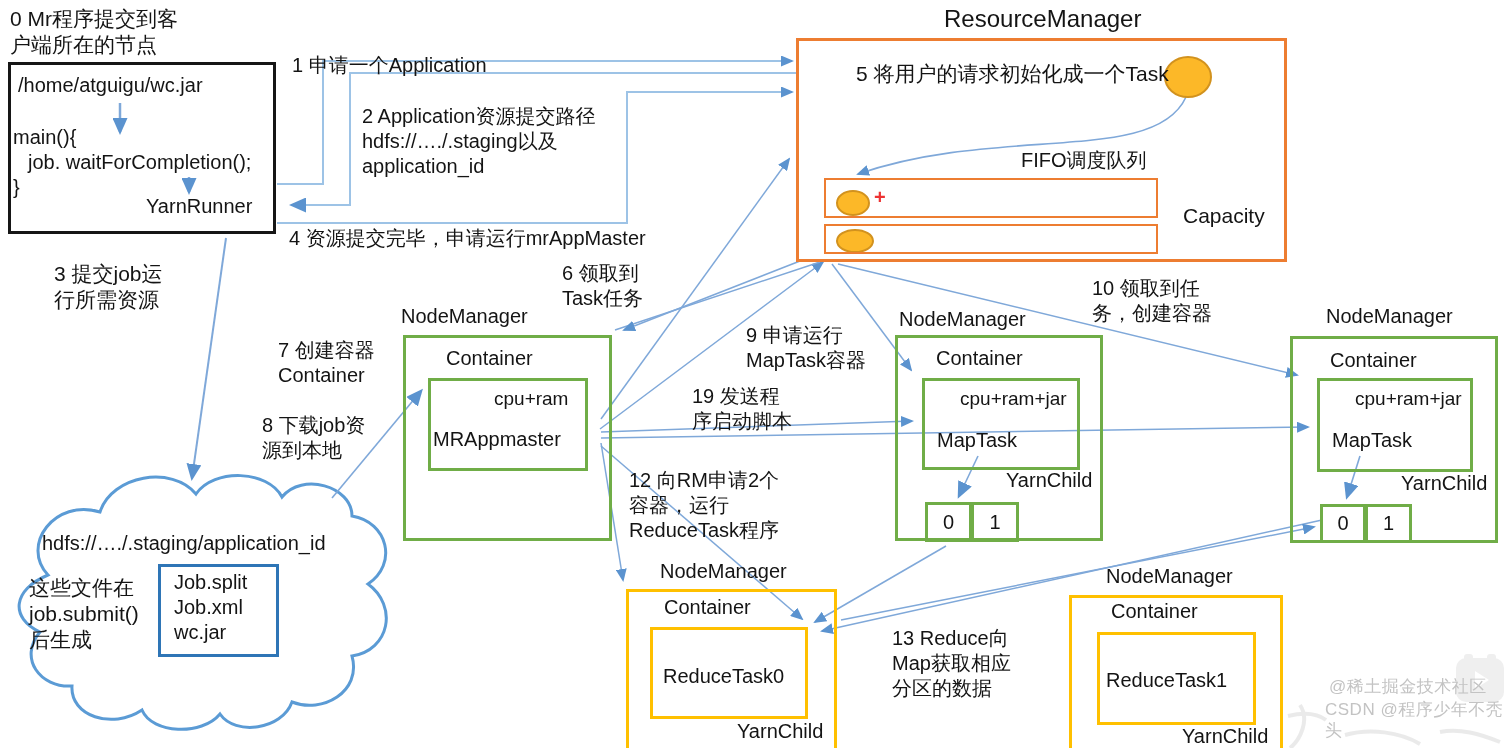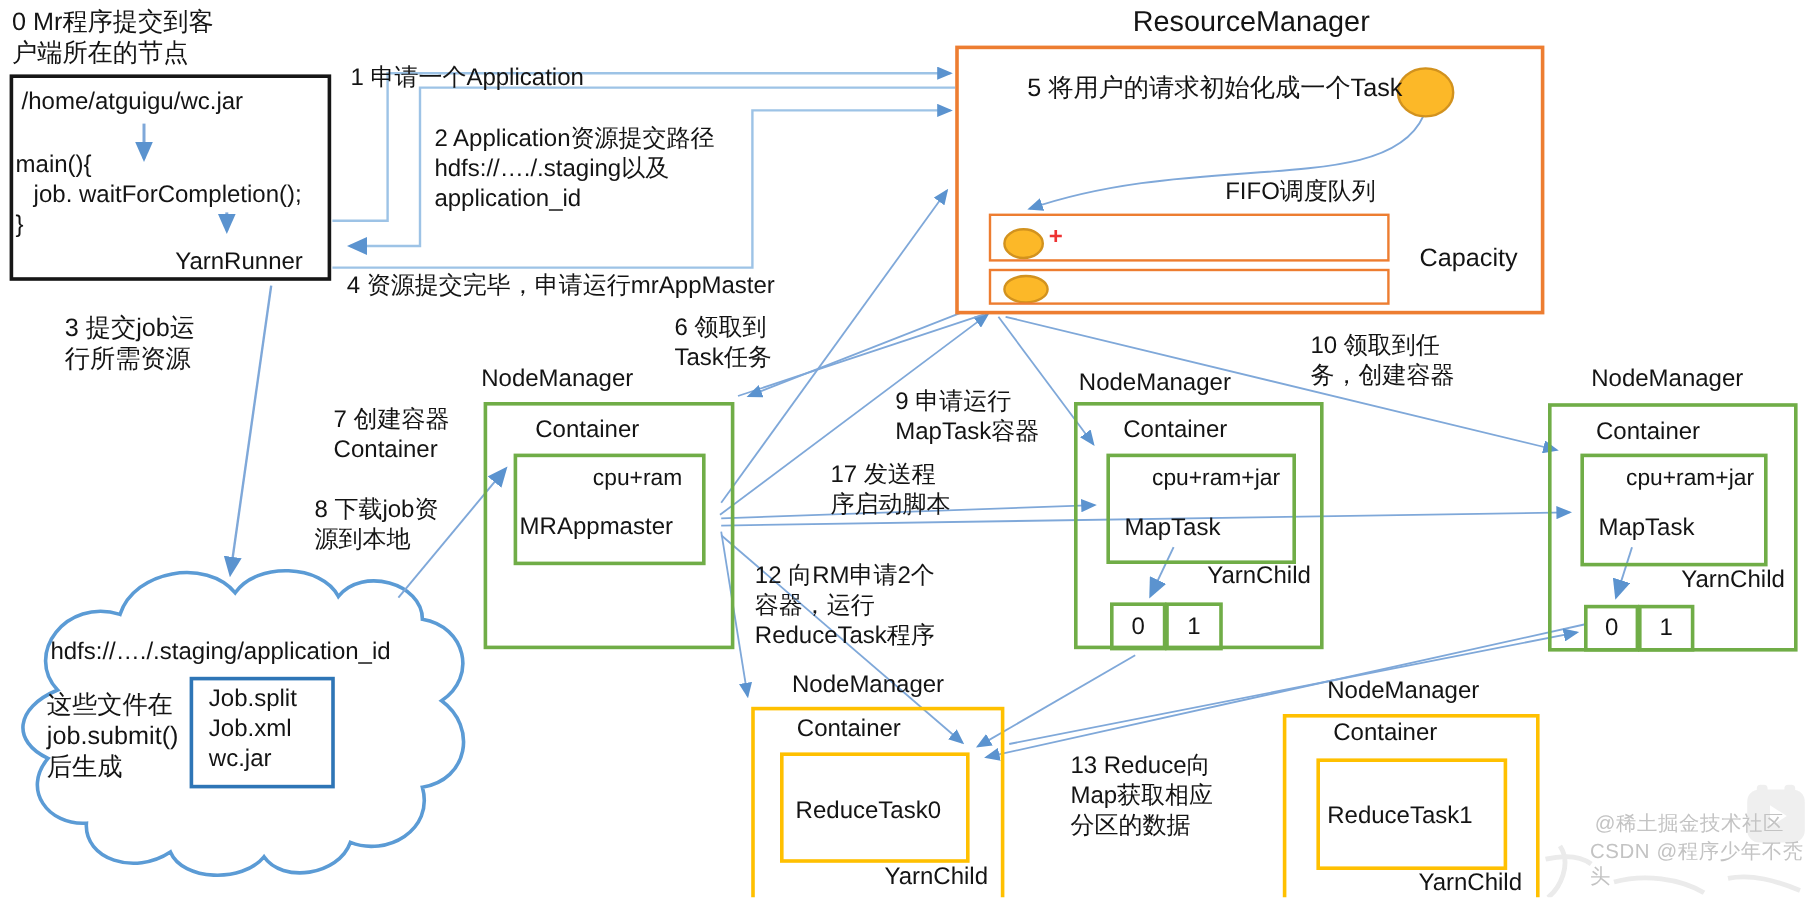--- a/index.html
+++ b/index.html
@@ -118,21 +118,21 @@
   <div class="box" style="left:1097px;top:632px;width:159px;height:93px;border:3px solid #FFC000;"></div>
 
   <div class="box" style="left:158px;top:564px;width:121px;height:93px;border:3px solid #2E75B6;"></div>
 
   <div class="t" style="left:10px;top:6px;font-size:21px;">0 Mr程序提交到客
 户端所在的节点</div>
   <div class="t" style="left:18px;top:73px;">/home/atguigu/wc.jar</div>
   <div class="t" style="left:13px;top:125px;">main(){</div>
   <div class="t" style="left:28px;top:150px;">job. waitForCompletion();</div>
   <div class="t" style="left:13px;top:175px;">}</div>
-  <div class="t" style="left:146px;top:194px;margin-top:12px;">YarnRunner</div>
+  <div class="t" style="left:146px;top:194px;">YarnRunner</div>
 
   <div class="t" style="left:292px;top:25px;margin-top:28px;">1 申请一个Application</div>
   <div class="t" style="left:362px;top:104px;">2 Application资源提交路径
 hdfs://…./.staging以及
 application_id</div>
   <div class="t" style="left:54px;top:261px;font-size:21px;">3 提交job运
 行所需资源</div>
   <div class="t" style="left:289px;top:226px;">4 资源提交完毕，申请运行mrAppMaster</div>
 
   <div class="t" style="left:944px;top:4px;font-size:24px;">ResourceManager</div>
@@ -147,21 +147,21 @@
   <div class="t" style="left:433px;top:427px;">MRAppmaster</div>
 
   <div class="t" style="left:262px;top:338px;margin-left:16px;">7 创建容器
 Container</div>
   <div class="t" style="left:262px;top:413px;">8 下载job资
 源到本地</div>
   <div class="t" style="left:562px;top:261px;">6 领取到
 Task任务</div>
   <div class="t" style="left:746px;top:323px;">9 申请运行
 MapTask容器</div>
-  <div class="t" style="left:692px;top:384px;">17 发送程
+  <div class="t" style="left:692px;top:384px;">19 发送程
 序启动脚本</div>
   <div class="t" style="left:629px;top:468px;">12 向RM申请2个
 容器，运行
 ReduceTask程序</div>
   <div class="t" style="left:1092px;top:276px;">10 领取到任
 务，创建容器</div>
   <div class="t" style="left:892px;top:626px;">13 Reduce向
 Map获取相应
 分区的数据</div>
 
@@ -171,21 +171,21 @@
   <div class="t" style="left:937px;top:428px;">MapTask</div>
   <div class="t" style="left:1006px;top:468px;">YarnChild</div>
 
   <div class="t" style="left:1326px;top:304px;">NodeManager</div>
   <div class="t" style="left:1330px;top:348px;">Container</div>
   <div class="t" style="left:1355px;top:387px;font-size:19px;">cpu+ram+jar</div>
   <div class="t" style="left:1332px;top:428px;">MapTask</div>
   <div class="t" style="left:1401px;top:471px;">YarnChild</div>
 
   <div class="t" style="left:42px;top:531px;">hdfs://…./.staging/application_id</div>
-  <div class="t" style="left:39px;top:575px;font-size:21px;">这些文件在
+  <div class="t" style="left:29px;top:575px;font-size:21px;">这些文件在
 job.submit()
 后生成</div>
   <div class="t" style="left:174px;top:570px;">Job.split
 Job.xml
 wc.jar</div>
 
   <div class="t" style="left:660px;top:559px;">NodeManager</div>
   <div class="t" style="left:664px;top:595px;">Container</div>
   <div class="t" style="left:663px;top:664px;">ReduceTask0</div>
   <div class="t" style="left:737px;top:719px;">YarnChild</div>

